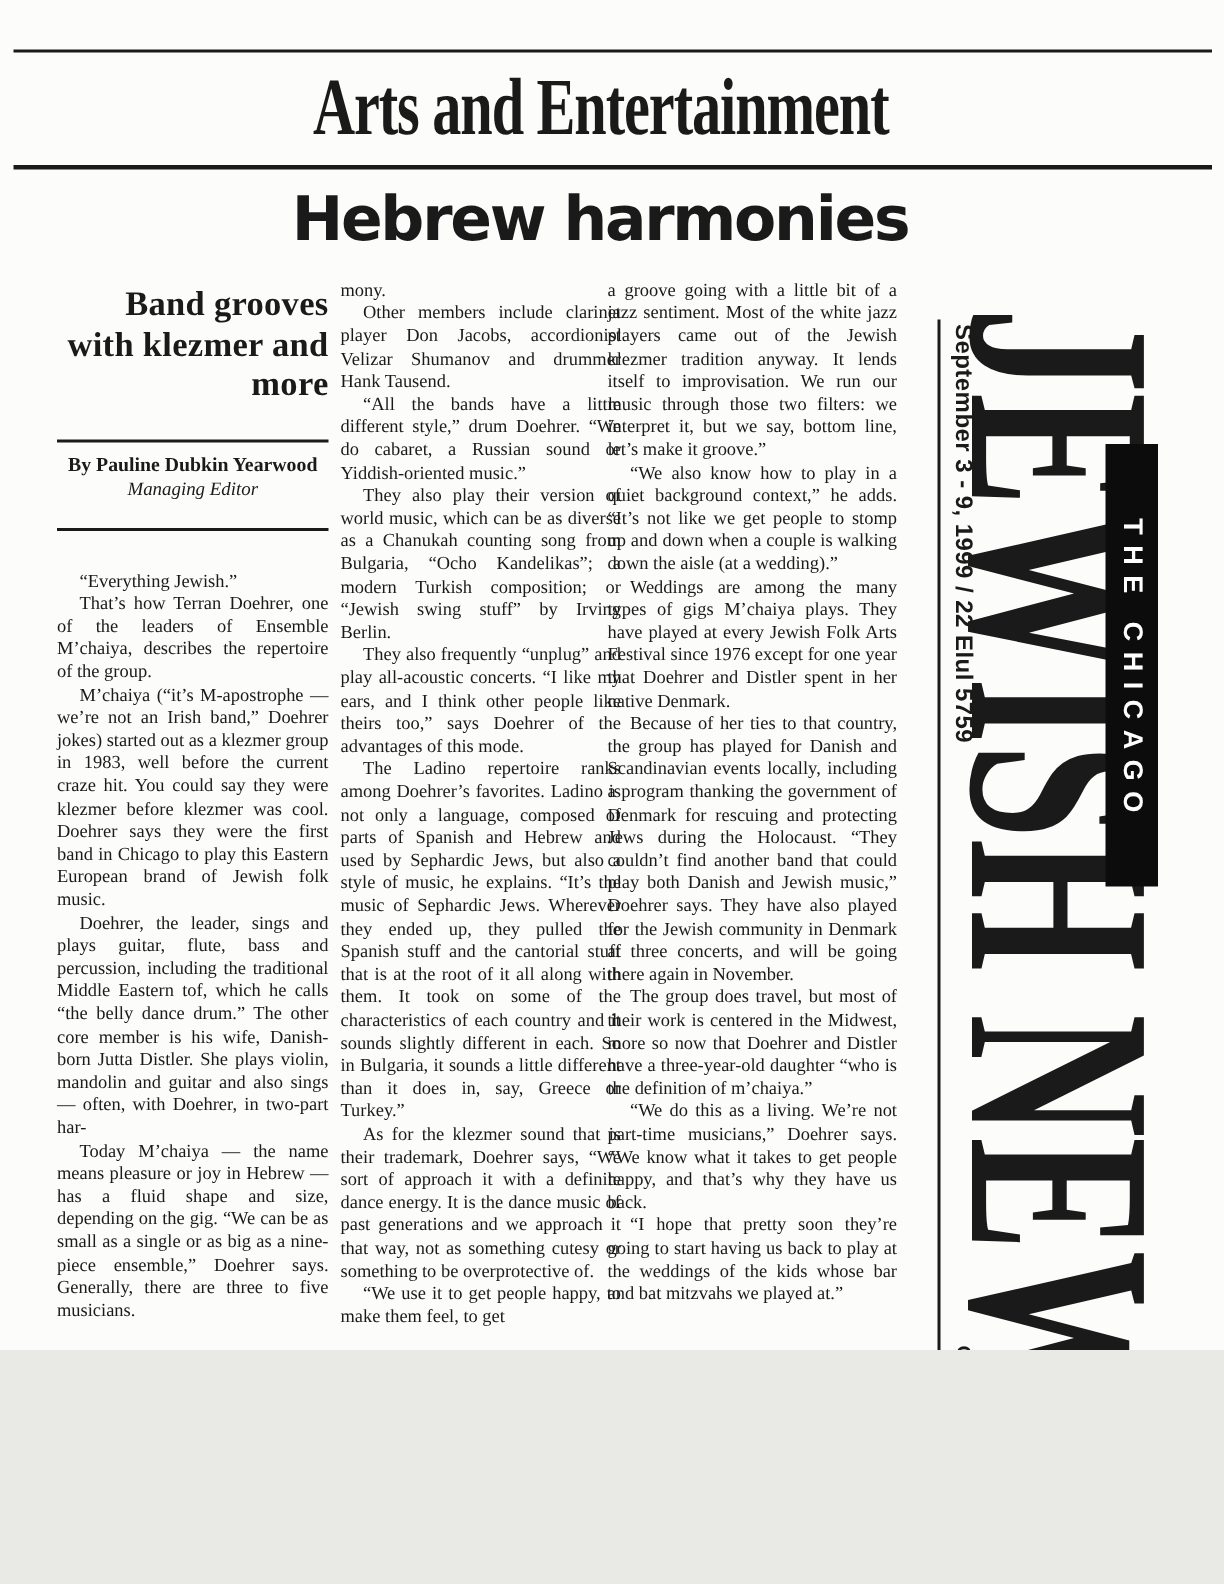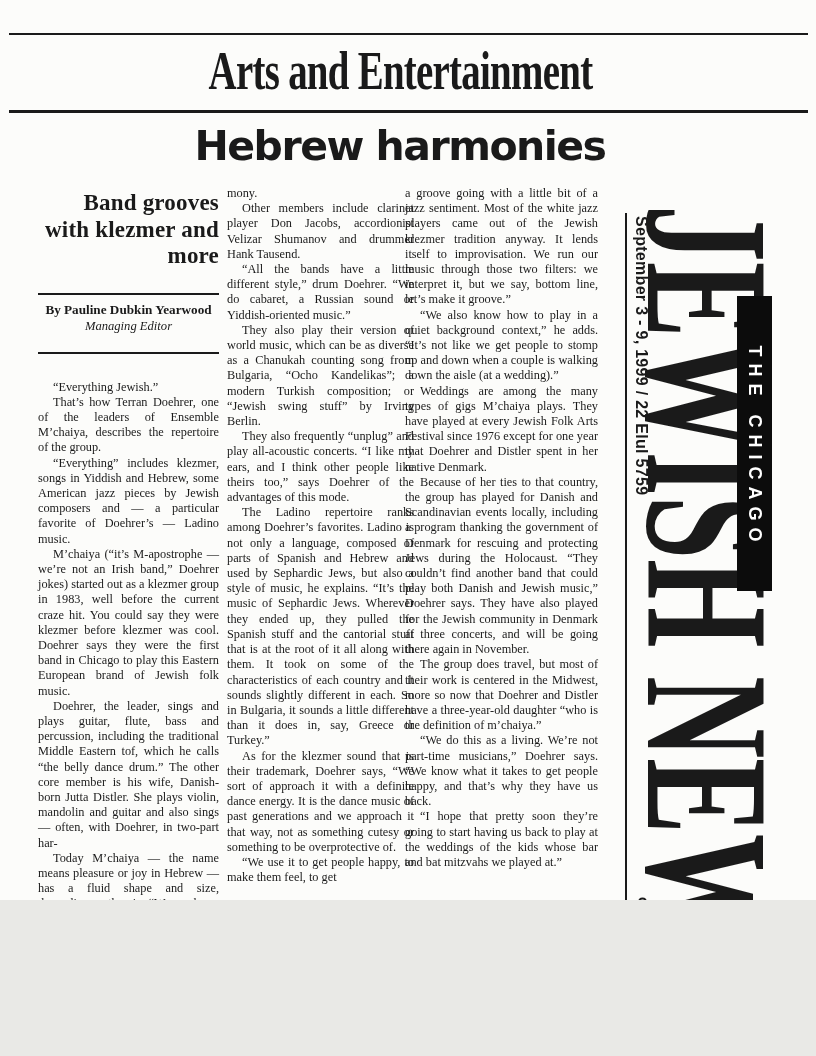--- a/index.html
+++ b/index.html
@@ -87,21 +87,20 @@
 
   <div class="col col1">
     <h2 class="subhead">Band grooves with klezmer and more</h2>
     <div class="byline-block">
       <div class="byline">By Pauline Dubkin Yearwood</div>
       <div class="byline-title">Managing Editor</div>
     </div>
     <div class="bodytext">
         <p>“Everything Jewish.”</p>
         <p>That’s how Terran Doehrer, one of the leaders of Ensemble M’chaiya, describes the repertoire of the group.</p>
-        <p>“Everything” includes klezmer, songs in Yiddish and Hebrew, some American jazz pieces by Jewish composers and — a particular favorite of Doehrer’s — Ladino music.</p>
         <p>M’chaiya (“it’s M-apostrophe — we’re not an Irish band,” Doehrer jokes) started out as a klezmer group in 1983, well before the current craze hit. You could say they were klezmer before klezmer was cool. Doehrer says they were the first band in Chicago to play this Eastern European brand of Jewish folk music.</p>
         <p>Doehrer, the leader, sings and plays guitar, flute, bass and percussion, including the traditional Middle Eastern tof, which he calls “the belly dance drum.” The other core member is his wife, Danish-born Jutta Distler. She plays violin, mandolin and guitar and also sings — often, with Doehrer, in two-part har-</p>
         <p>Today M’chaiya — the name means pleasure or joy in Hebrew — has a fluid shape and size, depending on the gig. “We can be as small as a single or as big as a nine-piece ensemble,” Doehrer says. Generally, there are three to five musicians.</p>
       </div>
   </div>
 
   <div class="col col2">
     <div class="bodytext">
         <p class="cont">mony.</p>
         <p>Other members include clarinet player Don Jacobs, accordionist Velizar Shumanov and drummer Hank Tausend.</p>

